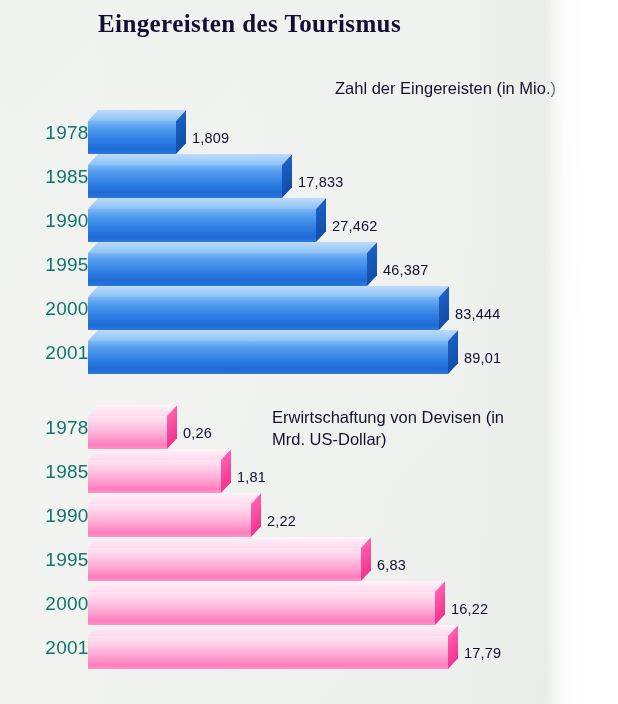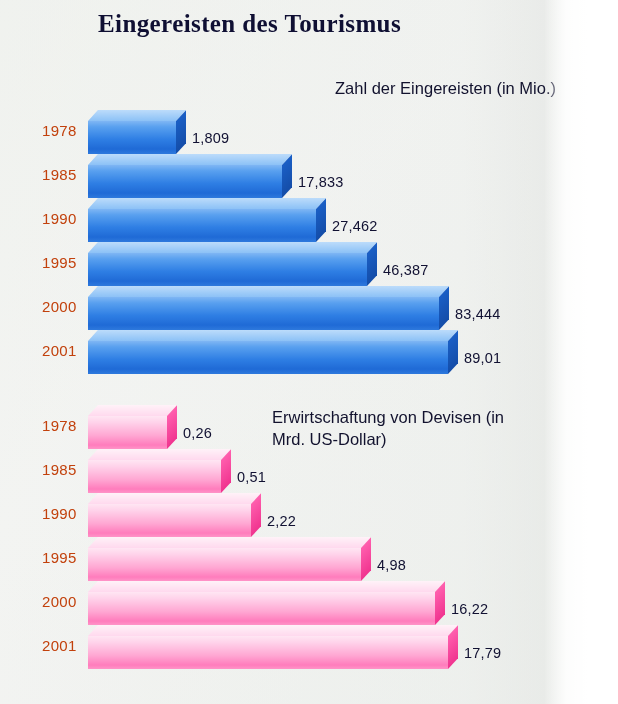--- a/index.html
+++ b/index.html
@@ -63,23 +63,23 @@
 
   .row {
     position: absolute;
     left: 0;
     height: 44px;
   }
   .ylabel {
     position: absolute;
     left: 42px;
     width: 50px;
-    text-align: left;
-    font-size: 15px;
-    color: #c2410c;
+    text-align: center;
+    font-size: 19px;
+    color: #0f766e;
     top: 12px;
     letter-spacing: 0.3px;
   }
 
   
   .bar-wrap {
     position: absolute;
     left: 88px;
     top: 0;
   }
@@ -213,39 +213,39 @@
       </div>
       <div class="vlabel" style="left: 183px;">0,26</div>
     </div>
     <div class="row" style="top: 44px;">
       <div class="ylabel">1985</div>
       <div class="bar-wrap">
         <div class="bar-top" style="width: 133px;"></div>
         <div class="bar-front" style="width: 133px;"></div>
         <div class="bar-side" style="left: 133px; top: 11px;"></div>
       </div>
-      <div class="vlabel" style="left: 237px;">0,51</div>
+      <div class="vlabel" style="left: 237px;">1,81</div>
     </div>
     <div class="row" style="top: 88px;">
       <div class="ylabel">1990</div>
       <div class="bar-wrap">
         <div class="bar-top" style="width: 163px;"></div>
         <div class="bar-front" style="width: 163px;"></div>
         <div class="bar-side" style="left: 163px; top: 11px;"></div>
       </div>
       <div class="vlabel" style="left: 267px; text-align: right;">2,22</div>
     </div>
     <div class="row" style="top: 132px;">
       <div class="ylabel">1995</div>
       <div class="bar-wrap">
         <div class="bar-top" style="width: 273px;"></div>
         <div class="bar-front" style="width: 273px;"></div>
         <div class="bar-side" style="left: 273px; top: 11px;"></div>
       </div>
-      <div class="vlabel" style="left: 377px;">4,98</div>
+      <div class="vlabel" style="left: 377px;">6,83</div>
     </div>
     <div class="row" style="top: 176px;">
       <div class="ylabel">2000</div>
       <div class="bar-wrap">
         <div class="bar-top" style="width: 347px;"></div>
         <div class="bar-front" style="width: 347px;"></div>
         <div class="bar-side" style="left: 347px; top: 11px;"></div>
       </div>
       <div class="vlabel" style="left: 451px;">16,22</div>
     </div>

